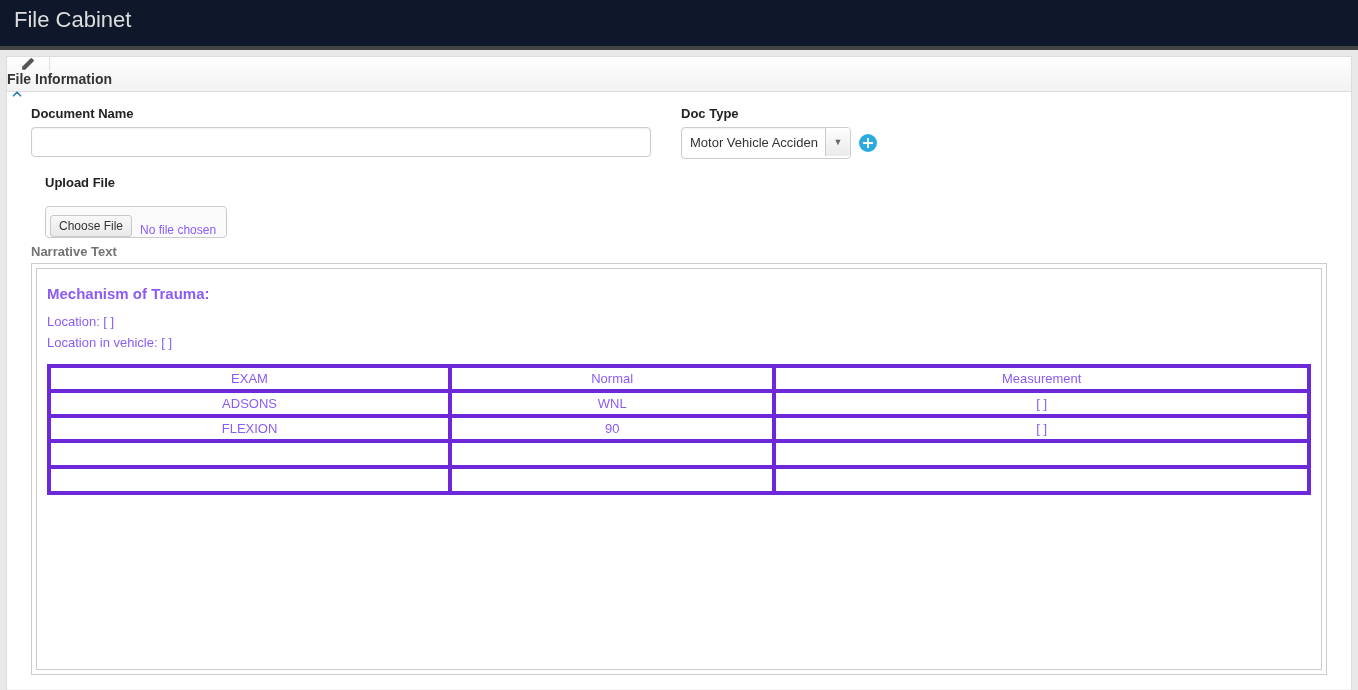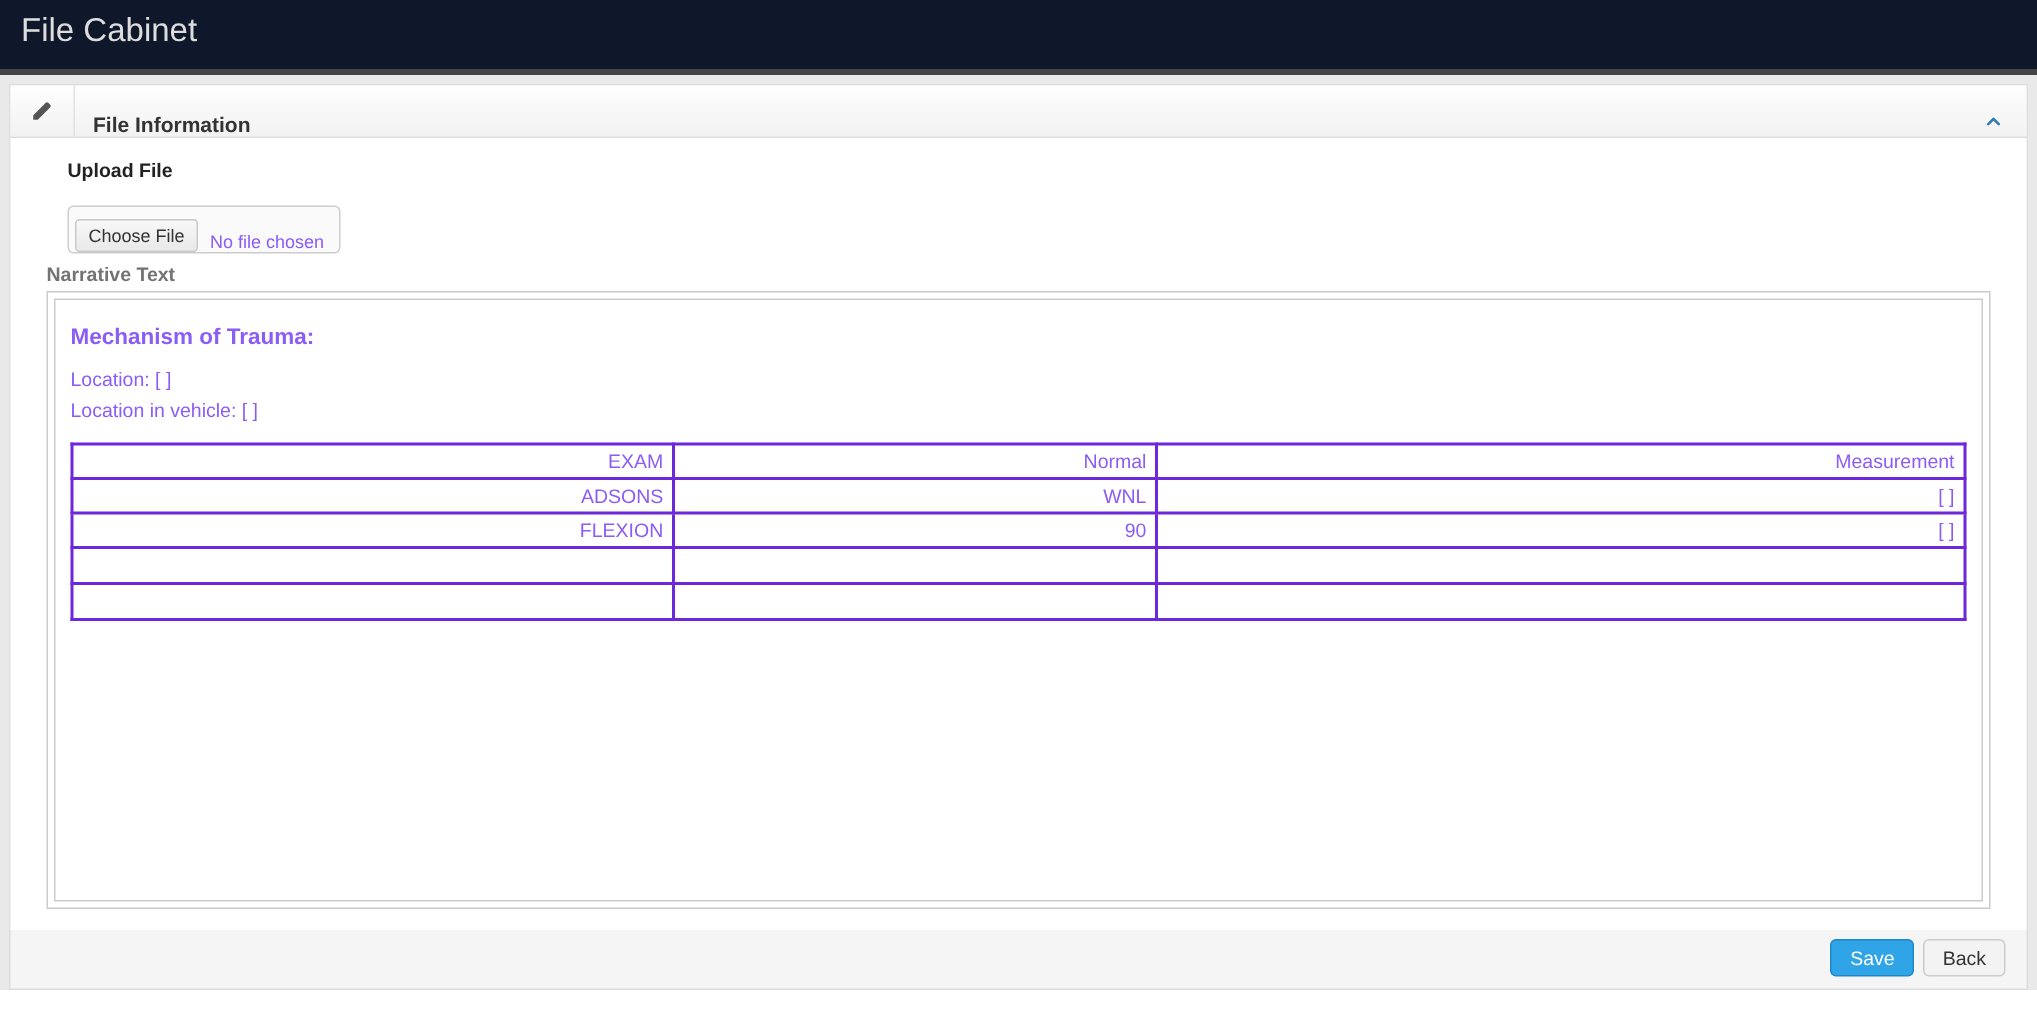--- a/index.html
+++ b/index.html
@@ -27,25 +27,26 @@
   .inner-frame {
     background: #f5f5f5;
     border: 1px solid #ddd;
     margin: 0 6px;
   }
   .panel {
     margin: 0;
   }
   .panel-heading {
     display: flex;
-    align-items: flex-end;
+    align-items: flex-start;
     background: linear-gradient(#fefefe, #f2f2f2);
     border-bottom: 1px solid #ddd;
     height: 34px;
     padding: 0 12px 0 0;
+    flex-direction: column;
   }
   .panel-icon-cell {
     width: 42px;
     height: 34px;
     border-right: 1px solid #e1e1e1;
     display: flex;
     align-items: center;
     justify-content: center;
     color: #555;
     margin-right: 12px;
@@ -188,23 +189,23 @@
     font-weight: bold;
   }
   .narrative-inner p { margin: 6px 0; font-size: 13px; }
   table.exam-table {
     width: 100%;
     border-collapse: collapse;
     margin-top: 14px;
     font-size: 13px;
   }
   table.exam-table th, table.exam-table td {
-    border: 2px solid #6d28d9;
+    border: 4px solid #6d28d9;
     padding: 3px 6px;
-    text-align: right;
+    text-align: center;
     font-weight: normal;
   }
   table.exam-table tr.header-row td { font-weight: normal; }
   table.exam-table td.spacer { height: 16px; }
   .footer-buttons {
     display: flex;
     gap: 6px;
     justify-content: flex-end;
     padding: 6px 14px 8px 0;
   }
@@ -249,20 +250,40 @@
         <div class="panel-title">File Information</div>
         <div class="collapse-chevron">
           <svg width="14" height="14" viewBox="0 0 24 24" fill="none" stroke="#2e7bb6" stroke-width="3" stroke-linecap="round" stroke-linejoin="round">
             <polyline points="6 15 12 9 18 15"></polyline>
           </svg>
         </div>
       </div>
 
       <div class="panel-body">
 
+        <div class="form-row">
+          <div class="form-group fg-docname">
+            <label class="fld-label">Document Name</label>
+            <input type="text" class="text-input" value="" style="">
+          </div>
+          <div class="form-group fg-doctype">
+            <label class="fld-label">Doc Type</label>
+            <div class="doc-type-row">
+              <div class="select-wrap">
+                <div class="faux-select">Motor Vehicle Acciden</div>
+                <div class="select-btn">▼</div>
+              </div>
+              <div class="plus-circle">
+                <svg width="10" height="10" viewBox="0 0 10 10">
+                    <path d="M4 0h2v4h4v2H6v4H4V6H0V4h4z" fill="#fff"></path>
+                  </svg>
+              </div>
+            </div>
+          </div>
+        </div>
 
         <div class="upload-group">
           <label class="fld-label">Upload File</label>
           <div class="file-chooser">
             <span class="btn-choose">Choose File</span>
             <span class="file-state">No file chosen</span>
           </div>
         </div>
 
         <div class="narrative-label">Narrative Text</div>

